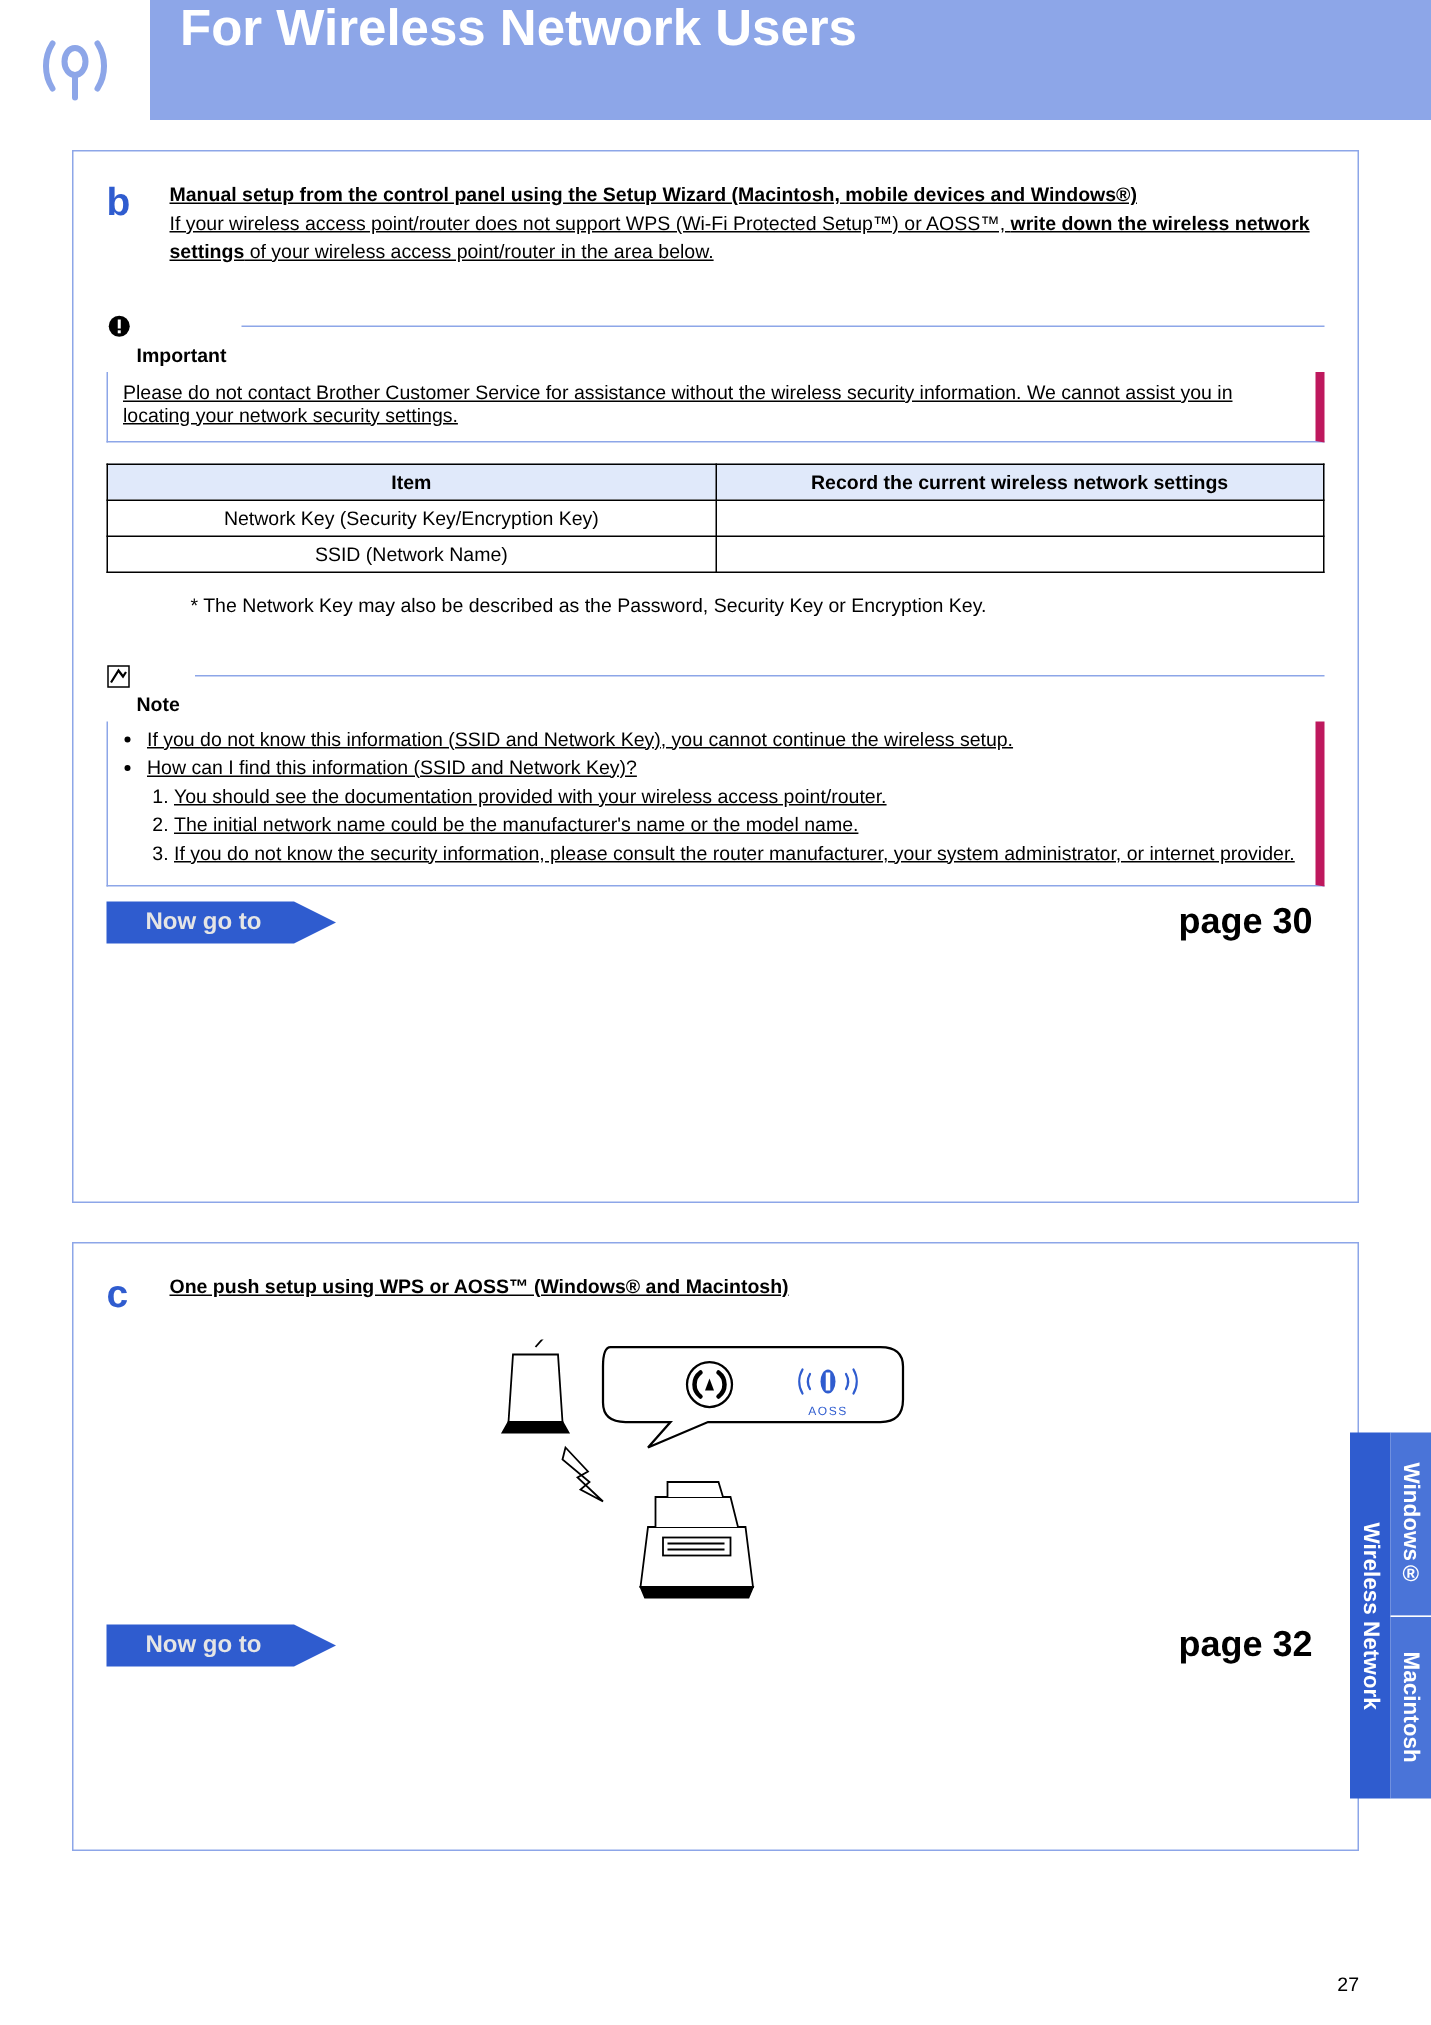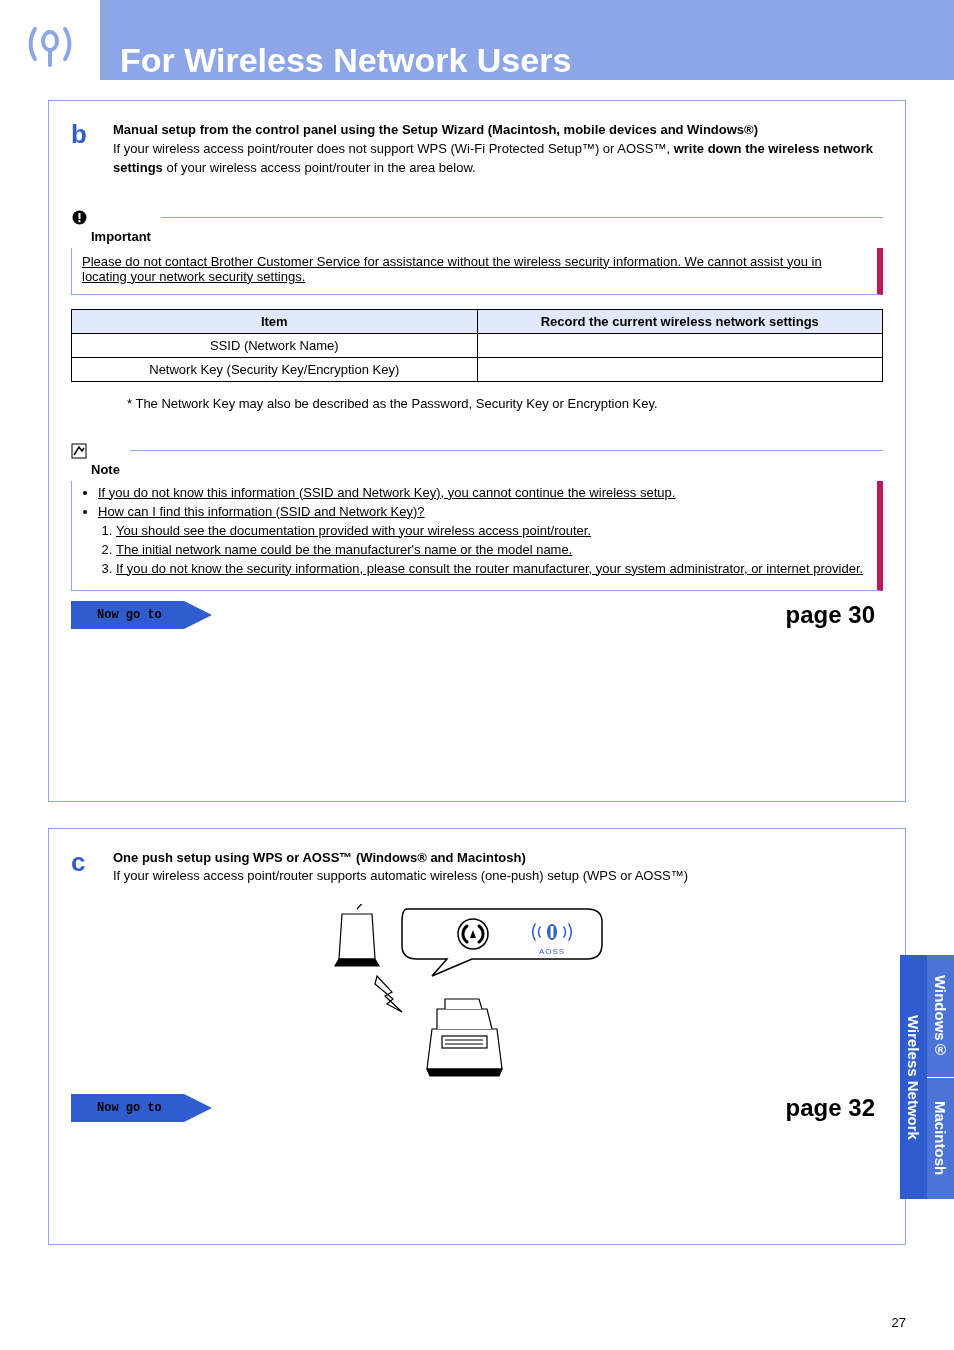--- a/index.html
+++ b/index.html
@@ -23,21 +23,21 @@
     display: flex;
     align-items: flex-start;
     justify-content: center;
     padding-top: 8px;
   }
   .header-title-box {
     flex: 1;
     background: #8da6e8;
     height: 100%;
     display: flex;
-    align-items: flex-end;
+    align-items: flex-start;
     padding-left: 20px;
   }
   .header-title {
     font-size: 34px;
     font-weight: bold;
     color: #fff;
   }
   .content {
     padding: 20px 48px 0 48px;
   }
@@ -50,21 +50,21 @@
   .step-row { display: flex; }
   .step-letter {
     font-family: Arial, sans-serif;
     font-weight: 900;
     font-size: 26px;
     color: #2f5ccf;
     width: 42px;
     flex-shrink: 0;
     line-height: 1;
   }
-  .step-body { flex: 1; font-size: 13px; line-height: 1.45; }
+  .step-body { flex: 1; font-size: 13px; line-height: 1.45; text-decoration: underline; }
   .step-title { font-weight: bold; }
   .important-row, .note-row {
     display: flex;
     align-items: center;
     margin-top: 14px;
     margin-bottom: 4px;
   }
   .imp-icon, .note-icon {
     width: 16px; height: 16px; margin-right: 4px;
     flex-shrink: 0; display:flex; align-items:center; justify-content:center;
@@ -109,29 +109,28 @@
   .note-list ol li { margin-bottom: 4px; }
   .goto-bar {
     display: flex;
     align-items: center;
     margin-top: 10px;
     height: 28px;
     position: relative;
   }
   .goto-label-wrap {
     background: #2f5ccf;
-    color: #000000;
-    font-weight: bold;
-    font-size: 12px;
+    color: #e5e5e5;
+    font-weight: bold;
+    font-size: 16px;
     height: 100%;
     display: flex;
     align-items: center;
     padding: 0 22px 0 26px;
     position: relative;
-    font-family: Liberation Mono, monospace;
   }
   .goto-arrow {
     width: 0; height: 0;
     border-top: 14px solid transparent;
     border-bottom: 14px solid transparent;
     border-left: 28px solid #2f5ccf;
   }
   .goto-page {
     margin-left: auto;
     font-size: 24px;
@@ -224,25 +223,25 @@
 
     <table class="settings-table">
       <thead>
         <tr>
           <th style="width:50%;">Item</th>
           <th>Record the current wireless network settings</th>
         </tr>
       </thead>
       <tbody>
         <tr>
-          <td>SSID (Network Name)</td>
+          <td>Network Key (Security Key/Encryption Key)</td>
           <td></td>
         </tr>
         <tr>
-          <td>Network Key (Security Key/Encryption Key)</td>
+          <td>SSID (Network Name)</td>
           <td></td>
         </tr>
       </tbody>
     </table>
 
     <div class="asterisk-note">*   The Network Key may also be described as the Password, Security Key or Encryption Key.</div>
 
     <div class="note-row">
       <span class="note-icon">
         <svg width="16" height="16" viewBox="0 0 16 16">
@@ -271,21 +270,20 @@
       <div class="goto-page">page 30</div>
     </div>
     <div style="height:150px;"></div>
   </div>
 
   <div class="card">
     <div class="step-row">
       <div class="step-letter">c</div>
       <div class="step-body">
         <span class="step-title">One push setup using WPS or AOSS™ (Windows® and Macintosh)</span><br>
-        <span>If your wireless access point/router supports automatic wireless (one-push) setup (WPS or AOSS™)</span>
       </div>
     </div>
 
     <div class="wps-figure printer-figure">
       <svg width="320" height="180" viewBox="0 0 320 180">
 
         <g fill="#fff" stroke="#000" stroke-width="1.2">
           <path d="M25 10 L55 10 L58 55 L22 55 Z"></path>
           <path d="M22 55 L58 55 L62 62 L18 62 Z" fill="#000"></path>
           <line x1="40" y1="5" x2="48" y2="-4" stroke="#000"></line>

